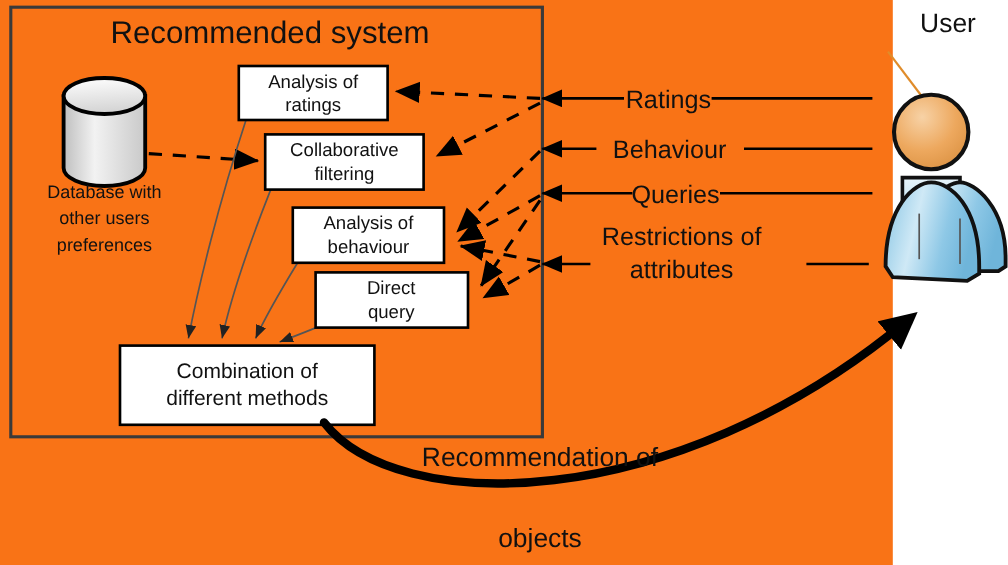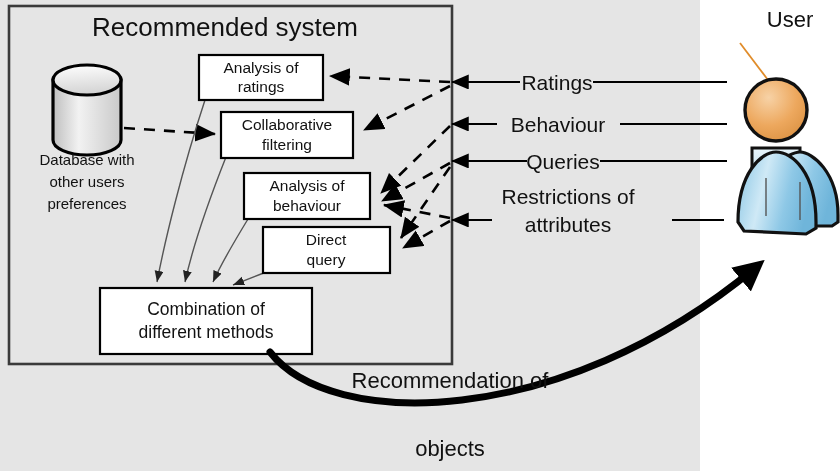--- a/index.html
+++ b/index.html
@@ -1,17 +1,17 @@
 <!DOCTYPE html>
 <html><head>
 <meta charset="utf-8">
 <style>
   html,body{margin:0;padding:0;background:#ffffff;}
   body{width:840px;height:471px;overflow:hidden;font-family:"Liberation Sans",sans-serif;}
-  #root{position:relative;width:700px;height:471px;background:#e5e5e5;}
+  #root{position:relative;width:700px;height:471px;background:#f97316;padding-left:44px;}
   svg#canvas{position:absolute;left:0;top:0;width:840px;height:471px;}
   .dtext{font-family:"Liberation Sans",sans-serif;fill:#111;}
   .boxlabel{font-size:15.5px;text-anchor:middle;dominant-baseline:middle;}
   .title{font-size:26px;text-anchor:middle;}
   .caption{font-size:15px;text-anchor:middle;}
   .flowlabel{font-size:21px;text-anchor:middle;}
   .bigcap{font-size:22px;text-anchor:middle;}
   .userlabel{font-size:22px;text-anchor:middle;}
   .nodebox{fill:#ffffff;stroke:#000000;stroke-width:2.2;}
   .outer{fill:none;stroke:#3a3a3a;stroke-width:2.6;}

